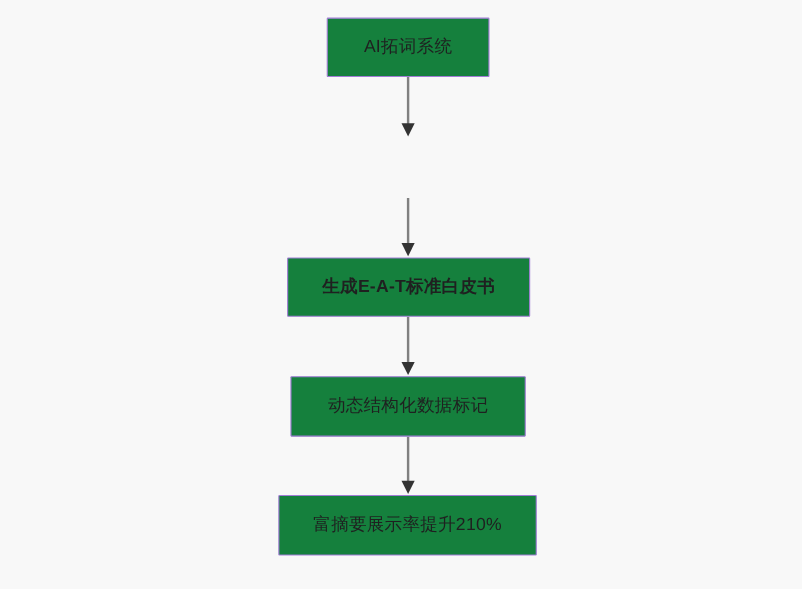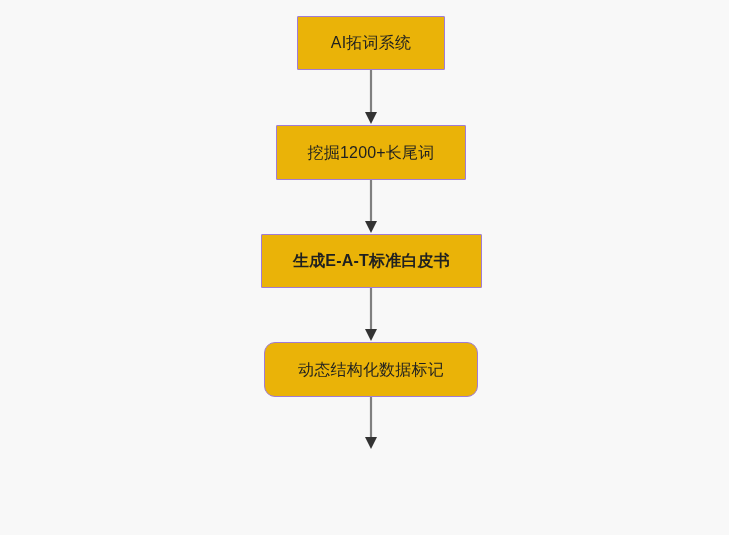--- a/index.html
+++ b/index.html
@@ -15,21 +15,21 @@
   }
   #flowchart-canvas {
     position: relative;
     width: 729px;
     height: 535px;
     background: #f8f8f8;
   }
   .node {
     position: absolute;
     box-sizing: border-box;
-    background: #eab308;
+    background: #15803d;
     border: 1.6px solid #a07cd5;
     border-radius: 1px;
     display: flex;
     align-items: center;
     justify-content: center;
     color: #1f2020;
     font-size: 16px;
     line-height: 1.2;
     letter-spacing: 0.2px;
     white-space: nowrap;
@@ -70,26 +70,26 @@
     <g>
       <line x1="371" y1="397" x2="371" y2="442" stroke="#808080" stroke-width="2.2"></line>
       <polygon points="365,437 377,437 371,449" fill="#333333"></polygon>
     </g>
   </svg>
 
   <div class="node" id="node-1" style="left:297px; top:16px; width:148px; height:54px;">
     <span class="node-label">AI拓词系统</span>
   </div>
 
-  <div class="node" id="node-2" style="left:276px; top:125px; width:190px; height:55px;">
-    <span class="node-label">挖掘1200+长尾词</span>
-  </div>
 
   <div class="node" id="node-3" style="left:261px; top:234px; width:221px; height:54px;font-weight:bold;">
     <span class="node-label">生成E-A-T标准白皮书</span>
   </div>
 
-  <div class="node" id="node-4" style="left:264px; top:342px; width:214px; height:55px;border-radius:11px;">
+  <div class="node" id="node-4" style="left:264px; top:342px; width:214px; height:55px;">
     <span class="node-label">动态结构化数据标记</span>
   </div>
 
+  <div class="node" id="node-5" style="left:253px; top:450px; width:235px; height:55px;">
+    <span class="node-label">富摘要展示率提升210%</span>
+  </div>
 
 </div>
 
 </body></html>

